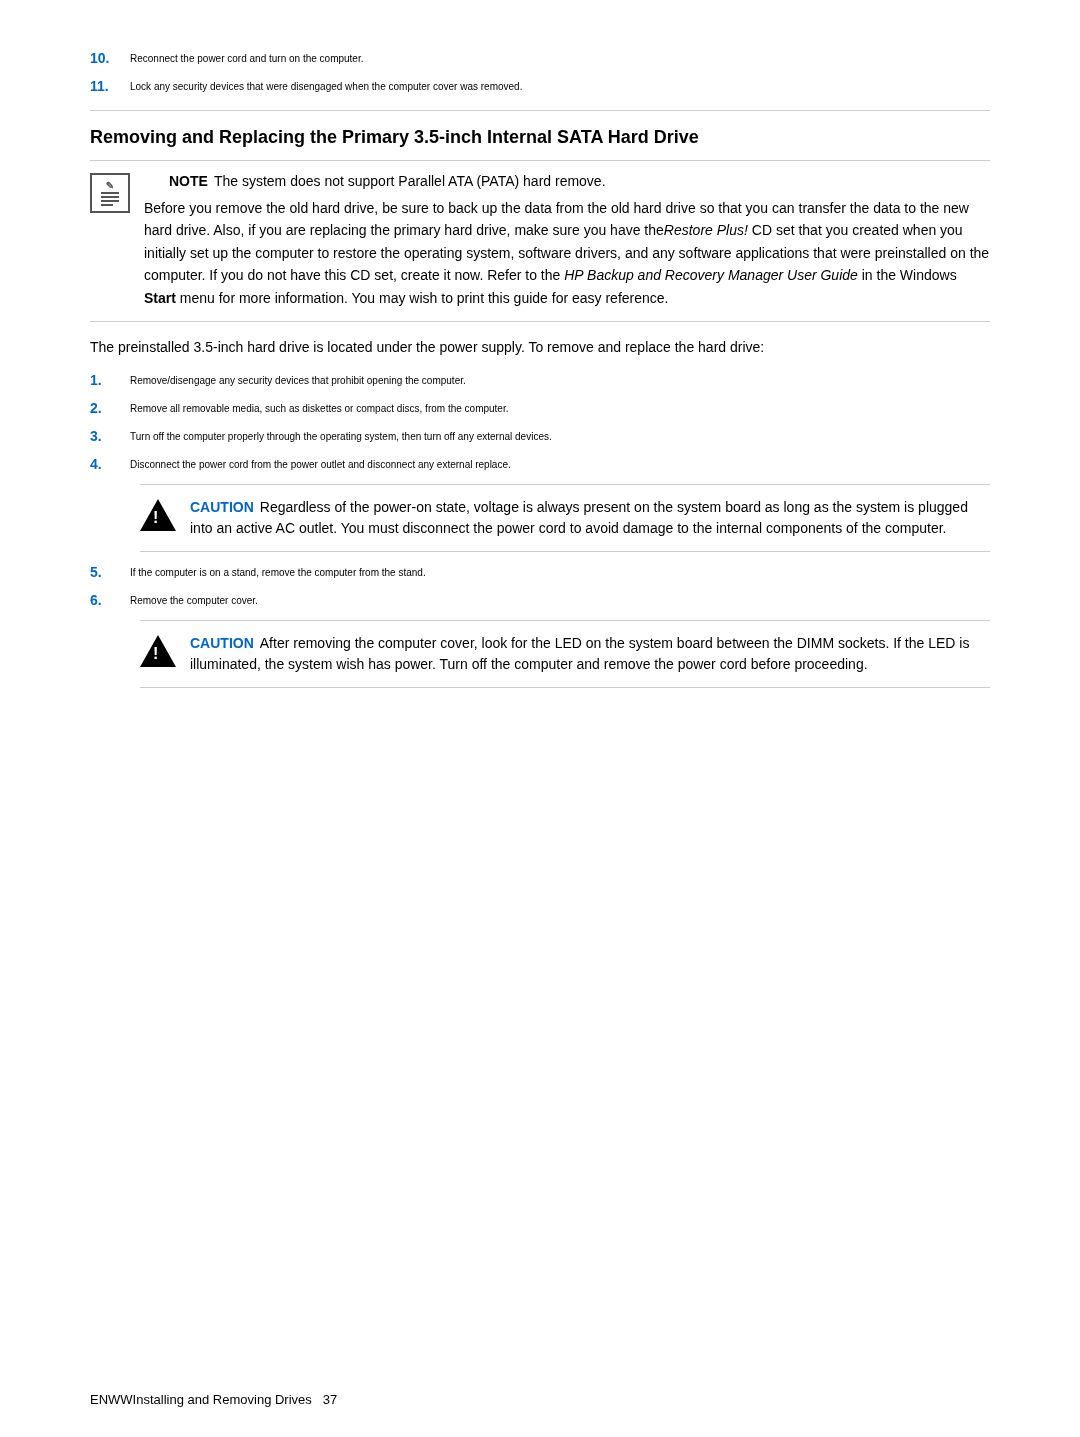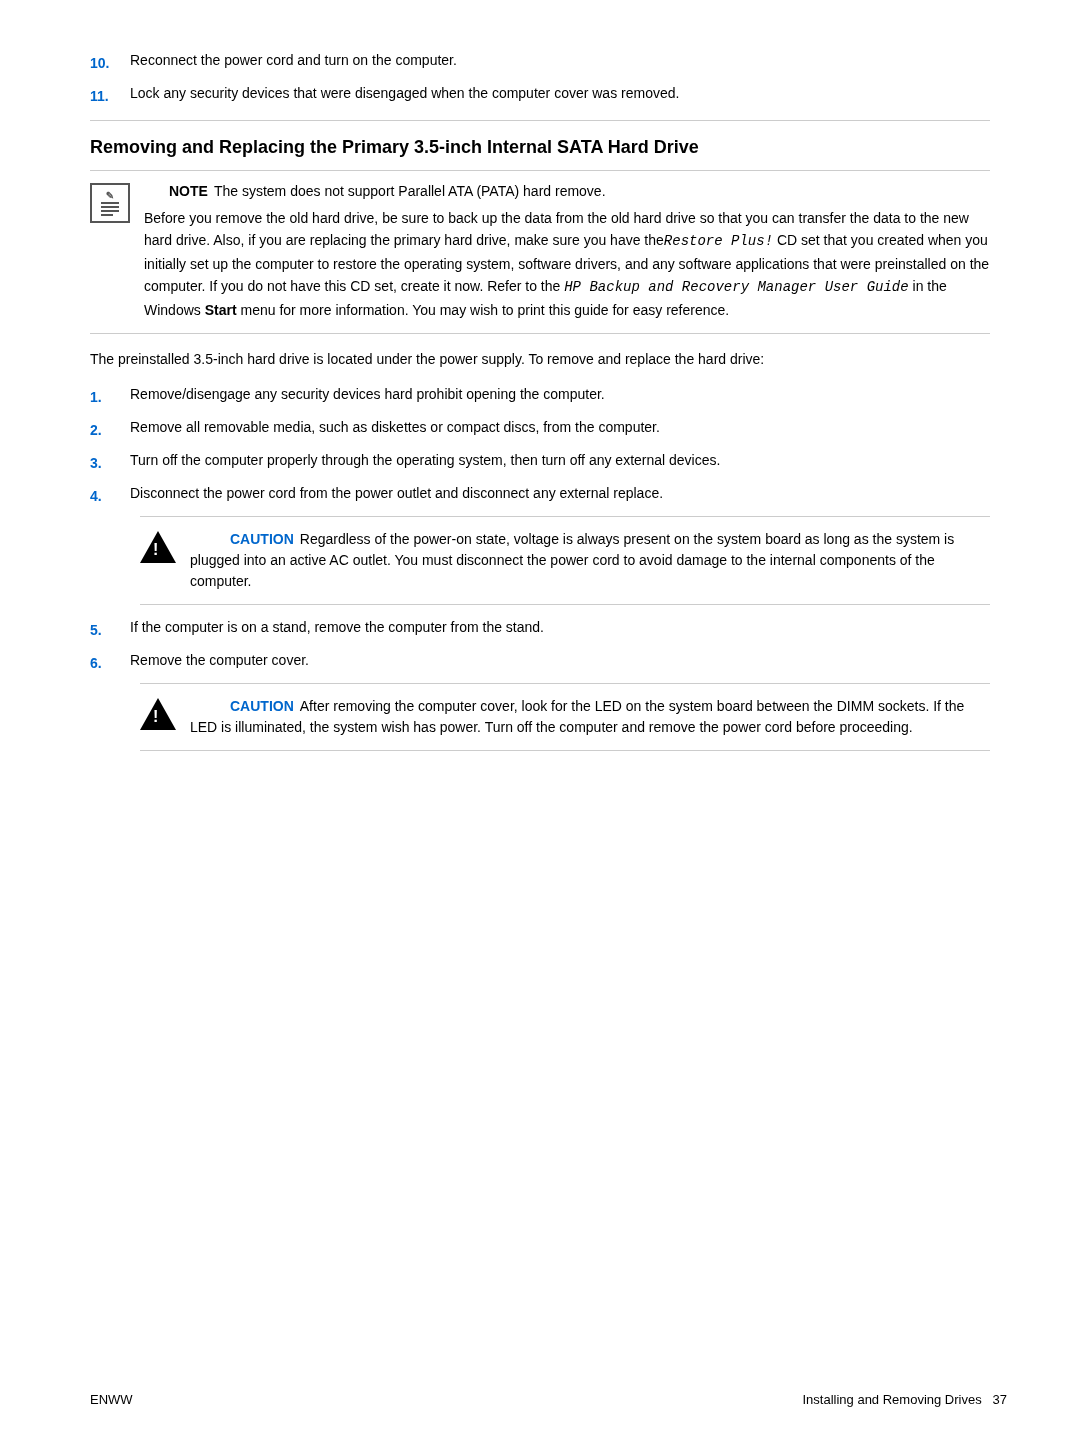--- a/index.html
+++ b/index.html
@@ -31,21 +31,21 @@
 
     .numbered-item .num {
       color: #0066cc;
       font-weight: bold;
       min-width: 40px;
       font-size: 14px;
     }
 
     .numbered-item .content {
       flex: 1;
-      font-size: 14px;
+      font-size: 10px;
       line-height: 1.5;
     }
 
     .section-title {
       font-size: 18px;
       font-weight: bold;
       margin: 16px 0 12px 0;
       border-top: 1px solid #cccccc;
       padding-top: 16px;
     }
@@ -147,51 +147,49 @@
       flex: 1;
       font-size: 14px;
       line-height: 1.5;
     }
 
     .caution-label {
       color: #0066cc;
       font-weight: bold;
       font-size: 14px;
       margin-right: 6px;
-      margin-left: 40px;
     }
 
     .intro-text {
       font-size: 14px;
       line-height: 1.6;
       margin: 14px 0;
     }
 
     .note-text-block {
       font-size: 14px;
       line-height: 1.6;
       margin-top: 8px;
     }
 
     .italic {
       font-style: italic;
-      font-family: Liberation Mono, monospace;
     }
 
     .bold {
       font-weight: bold;
     }
 
     .footer {
       position: absolute;
       bottom: 30px;
       left: 90px;
-      right: 73px;
-      display: flex;
-      justify-content: space-between;
+      right: 82px;
+      display: flex;
+      justify-content: flex-start;
       font-size: 13px;
       color: #000;
     }
 
     .top-items {
       margin-bottom: 10px;
     }
   </style>
 </head>
 <body>
@@ -228,21 +226,21 @@
       <p class="note-text-block">
         Before you remove the old hard drive, be sure to back up the data from the old hard drive so that you can transfer the data to the new hard drive. Also, if you are replacing the primary hard drive, make sure you have the<span class="italic">Restore Plus!</span> CD set that you created when you initially set up the computer to restore the operating system, software drivers, and any software applications that were preinstalled on the computer. If you do not have this CD set, create it now. Refer to the <span class="italic">HP Backup and Recovery Manager User Guide</span> in the Windows <span class="bold">Start</span> menu for more information. You may wish to print this guide for easy reference.
       </p>
     </div>
   </div>
 
   <p class="intro-text">The preinstalled 3.5-inch hard drive is located under the power supply. To remove and replace the hard drive:</p>
 
   <div class="numbered-item">
     <span class="num" style="color:#0066cc; font-weight:bold;">1.</span>
-    <span class="content">Remove/disengage any security devices hard prohibit opening the computer.</span>
+    <span class="content">Remove/disengage any security devices that prohibit opening the computer.</span>
   </div>
   <div class="numbered-item">
     <span class="num" style="color:#0066cc; font-weight:bold;">2.</span>
     <span class="content">Remove all removable media, such as diskettes or compact discs, from the computer.</span>
   </div>
   <div class="numbered-item">
     <span class="num" style="color:#0066cc; font-weight:bold;">3.</span>
     <span class="content">Turn off the computer properly through the operating system, then turn off any external devices.</span>
   </div>
   <div class="numbered-item">

